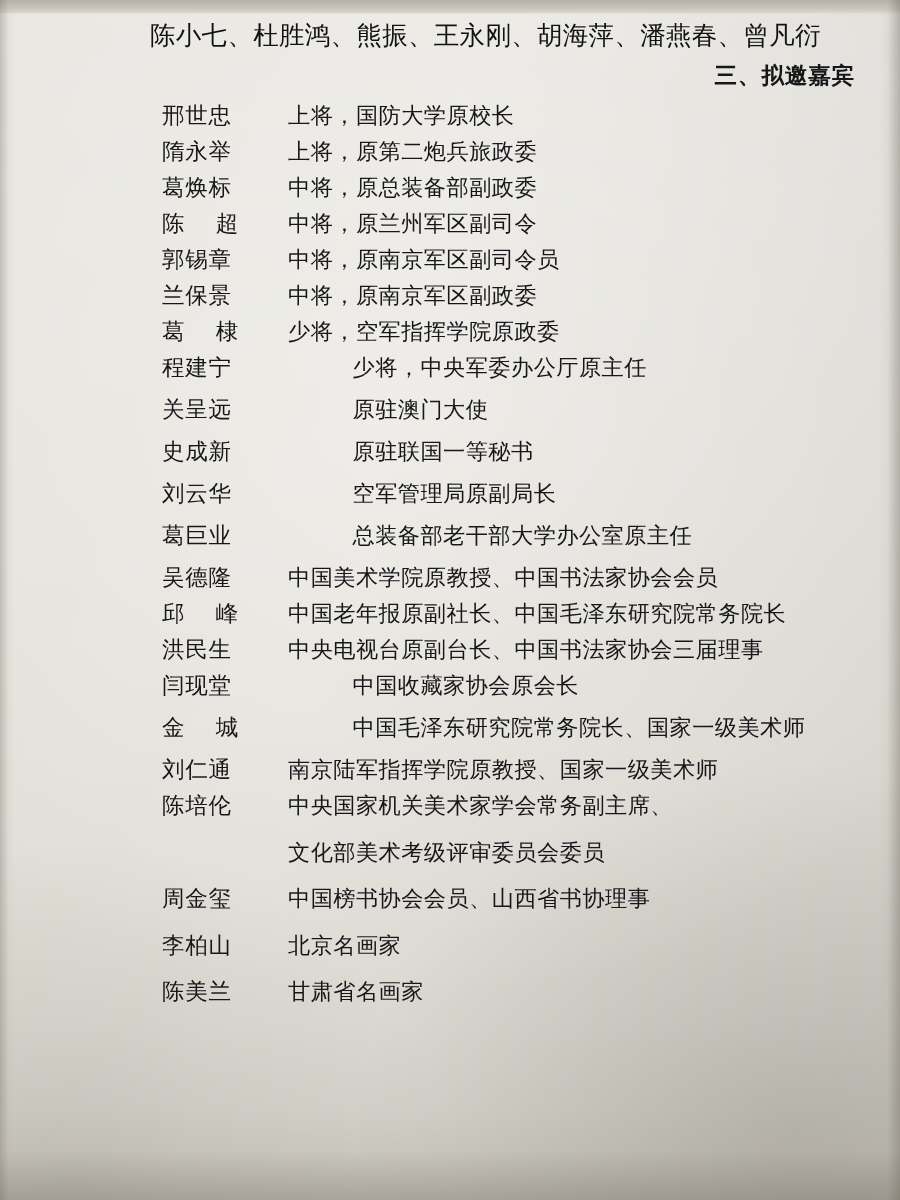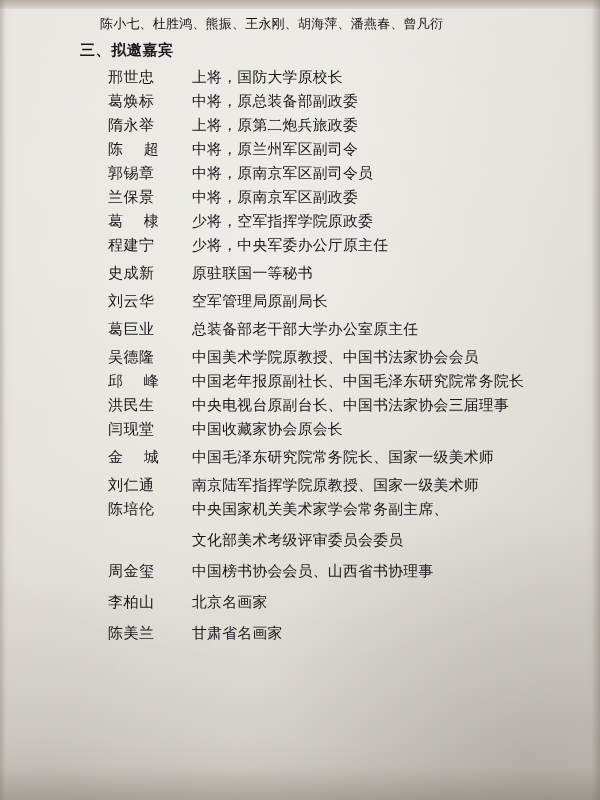--- a/index.html
+++ b/index.html
@@ -71,30 +71,31 @@
     font-size: 14.6px;
     line-height: 20px;
     white-space: nowrap;
     color: #121214;
     letter-spacing: 0.2px;
   }
 
   
   .cont-line {
     margin: 0 0 7px 4px;
-    font-size: 13px;
+    font-size: 17px;
     padding-left: 44px;
   }
 
   
   .section-heading {
     margin: 0 0 8px 28px;
     font-size: 15px;
     font-weight: 700;
     letter-spacing: 0.6px;
+    text-align: right;
   }
 
   
   .entry {
     display: flex;
     align-items: center;
     margin: 0 0 2px 0;
     padding-left: 56px;
   }
   .entry .name {
@@ -116,21 +117,21 @@
   .entry-cont {
     padding-left: 140px;
     font-size: 14.8px;
     letter-spacing: 0.3px;
     margin: 1px 0 2px 0;
     white-space: nowrap;
   }
 
   
   .gap-sm { margin-bottom: 5px; }
-  .gap-md { margin-bottom: 9px; }
+  .gap-md { margin-bottom: 9px; gap: 43px; }
   .gap-lg { margin-bottom: 12px; }
 </style>
 </head>
 <body>
 
 <div id="page">
   <div class="edge-top"></div>
   <div class="edge-left"></div>
   <div class="edge-right"></div>
   <div class="edge-bottom"></div>
@@ -140,48 +141,52 @@
     <div class="line cont-line">陈小七、杜胜鸿、熊振、王永刚、胡海萍、潘燕春、曾凡衍</div>
 
     <div class="section-heading">三、拟邀嘉宾</div>
 
     <div id="guest-list">
         <div class="entry gap-sm">
           <span class="name">邢世忠</span>
           <span class="desc">上将，国防大学原校长</span>
         </div>
         <div class="entry gap-sm">
+          <span class="name">隋永举</span>
+          <span class="desc">上将，原第二炮兵旅政委</span>
+        </div>
+        <div class="entry gap-sm">
           <span class="name">葛焕标</span>
           <span class="desc">中将，原总装备部副政委</span>
         </div>
         <div class="entry gap-sm">
-          <span class="name">隋永举</span>
-          <span class="desc">上将，原第二炮兵旅政委</span>
-        </div>
-        <div class="entry gap-sm">
           <span class="name spread">陈  超</span>
           <span class="desc">中将，原兰州军区副司令</span>
         </div>
         <div class="entry gap-sm">
           <span class="name">郭锡章</span>
           <span class="desc">中将，原南京军区副司令员</span>
         </div>
         <div class="entry gap-sm">
           <span class="name">兰保景</span>
           <span class="desc">中将，原南京军区副政委</span>
         </div>
         <div class="entry gap-sm">
           <span class="name spread">葛  棣</span>
           <span class="desc">少将，空军指挥学院原政委</span>
         </div>
         <div class="entry gap-md">
           <span class="name">程建宁</span>
           <span class="desc">少将，中央军委办公厅原主任</span>
         </div>
         <div class="entry gap-md">
+          <span class="name">关呈远</span>
+          <span class="desc">原驻澳门大使</span>
+        </div>
+        <div class="entry gap-md">
           <span class="name">史成新</span>
           <span class="desc">原驻联国一等秘书</span>
         </div>
         <div class="entry gap-md">
           <span class="name">刘云华</span>
           <span class="desc">空军管理局原副局长</span>
         </div>
         <div class="entry gap-md">
           <span class="name">葛巨业</span>
           <span class="desc">总装备部老干部大学办公室原主任</span>

